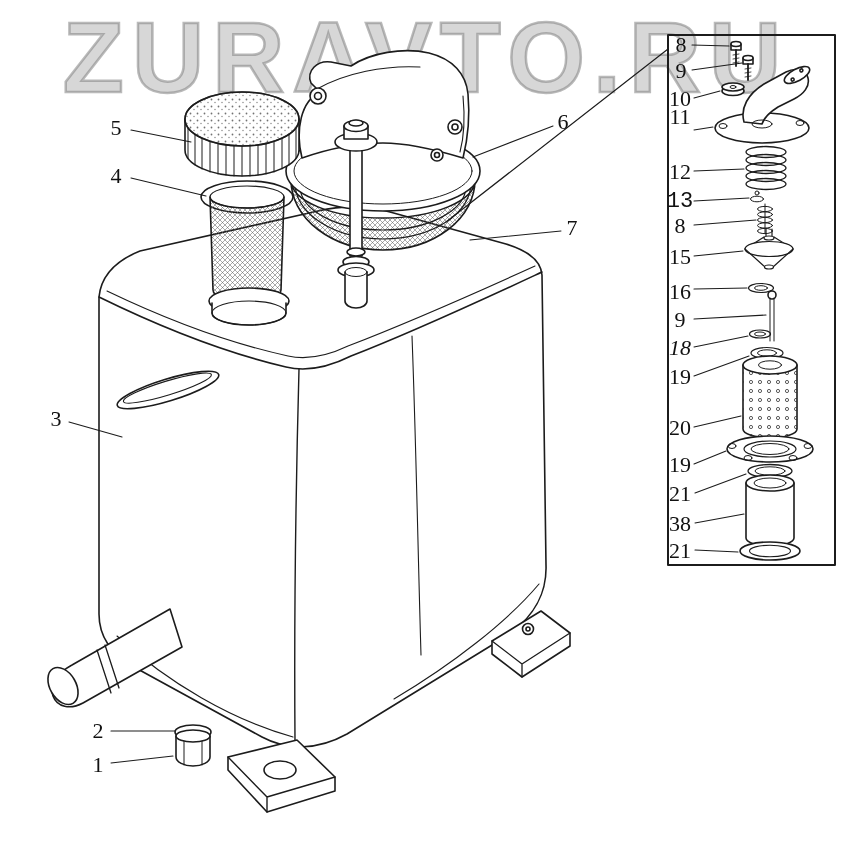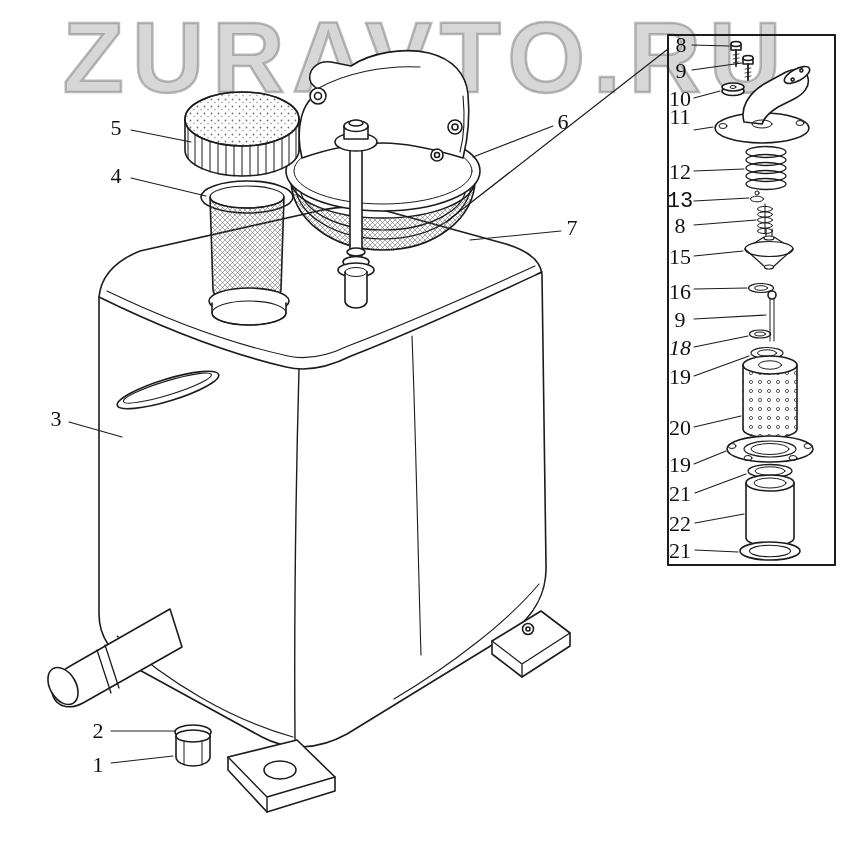--- a/index.html
+++ b/index.html
@@ -313,17 +313,17 @@
       <span class="callout" style="left: 680px; top: 202px; font-family: Liberation Mono, monospace;">13</span>
       <span class="callout" style="left: 680px; top: 226px;">8</span>
       <span class="callout" style="left: 680px; top: 257px; text-align: right;">15</span>
       <span class="callout" style="left: 680px; top: 292px;">16</span>
       <span class="callout" style="left: 680px; top: 320px;">9</span>
       <span class="callout" style="left: 680px; top: 348px; font-style: italic;">18</span>
       <span class="callout" style="left: 680px; top: 377px;">19</span>
       <span class="callout" style="left: 680px; top: 428px;">20</span>
       <span class="callout" style="left: 680px; top: 465px;">19</span>
       <span class="callout" style="left: 680px; top: 494px;">21</span>
-      <span class="callout" style="left: 680px; top: 524px;">22</span>
+      <span class="callout" style="left: 680px; top: 524px;">38</span>
       <span class="callout" style="left: 680px; top: 551px;">21</span>
     </div>
 
 </div>
 
 </body></html>

